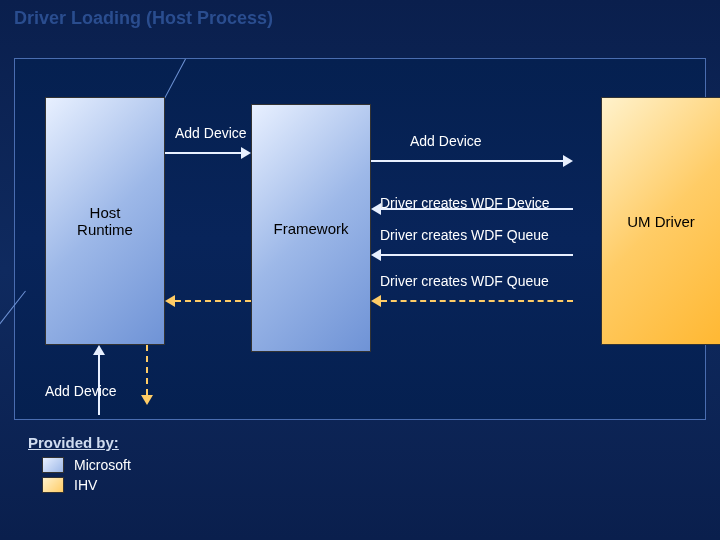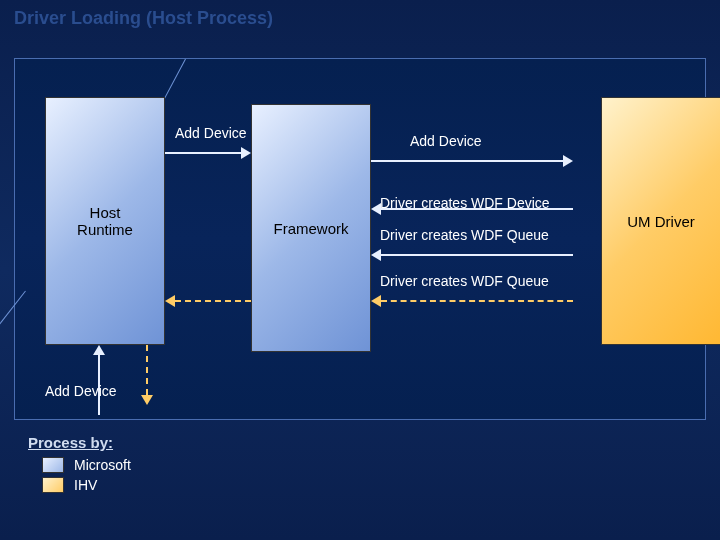--- a/index.html
+++ b/index.html
@@ -204,21 +204,21 @@
 
   <div class="arrow" style="left:78px; top:286px; width:12px; height:70px;">
     <div class="shaft" style="left:5px; top:10px; width:2px; height:60px;"></div>
     <div class="head head-up" style="left:0; top:0;"></div>
   </div>
   <div class="add-device-ext">Add Device</div>
 
 </div>
 
 <div class="legend">
-  <div class="legend-title">Process by:</div>
+  <div class="legend-title">Provided by:</div>
   <div class="legend-row">
     <div class="swatch ms"></div>
     <span>Microsoft</span>
   </div>
   <div class="legend-row">
     <div class="swatch ihv"></div>
     <span>IHV</span>
   </div>
 </div>
 

